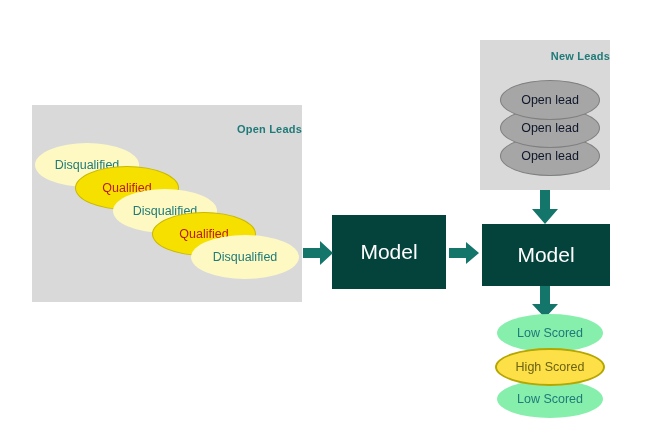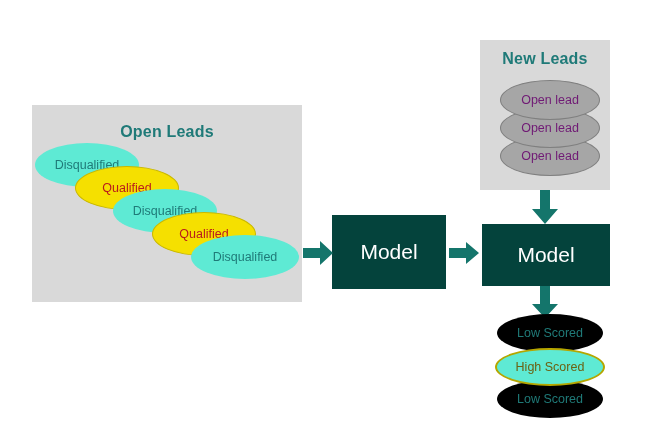--- a/index.html
+++ b/index.html
@@ -25,61 +25,61 @@
   .panel {
     position: absolute;
     background: #d9d9d9;
   }
   #past-leads-panel { left: 32px; top: 105px; width: 270px; height: 197px; }
   #new-leads-panel  { left: 480px; top: 40px; width: 130px; height: 150px; }
 
   .panel-title {
     position: absolute;
     width: 100%;
-    text-align: center;
+    text-align: right;
     color: #1f7a78;
-    font-size: 16px;
+    font-size: 11px;
     font-weight: bold;
     letter-spacing: .2px;
   }
   #past-leads-title { top: 18px; }
   #new-leads-title  { top: 10px; }
 
   
   .ellipse {
     position: absolute;
     border-radius: 50%;
     display: flex;
     align-items: center;
     justify-content: center;
     font-size: 12.5px;
     box-sizing: border-box;
     white-space: nowrap;
   }
   .ell-cyan {
-    background: #5eead4;
+    background: #fef9c3;
     color: #1f7a78;
     align-items: center;
   }
   .ell-yellow {
     background: #f5e000;
     border: 1.5px solid #c9b800;
     color: #b91c1c;
   }
   .ell-gray {
     background: #a6a6a6;
     border: 1.5px solid #7f7f7f;
-    color: #701a75;
+    color: #0f172a;
   }
   .ell-lowscore {
-    background: #000000;
+    background: #86efac;
     color: #1f7a78;
   }
   .ell-highscore {
-    background: #5eead4;
+    background: #fde047;
     border: 2px solid #b5a600;
     color: #6b6212;
   }
 
   
   #past-e1 { left: 35px;  top: 143px; width: 104px; height: 44px; z-index: 1; }
   #past-e2 { left: 75px;  top: 166px; width: 104px; height: 44px; z-index: 2; }
   #past-e3 { left: 113px; top: 189px; width: 104px; height: 44px; z-index: 3; }
   #past-e4 { left: 152px; top: 212px; width: 104px; height: 44px; z-index: 4; }
   #past-e5 { left: 191px; top: 235px; width: 108px; height: 44px; z-index: 5; }

